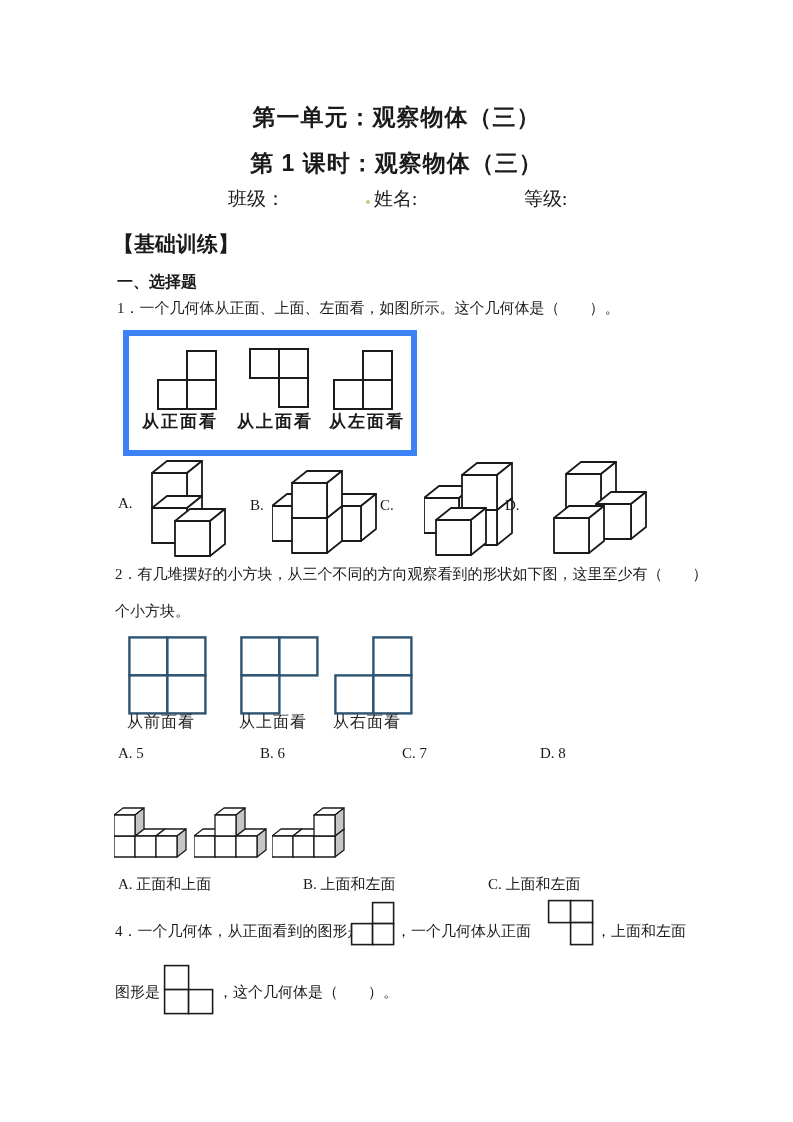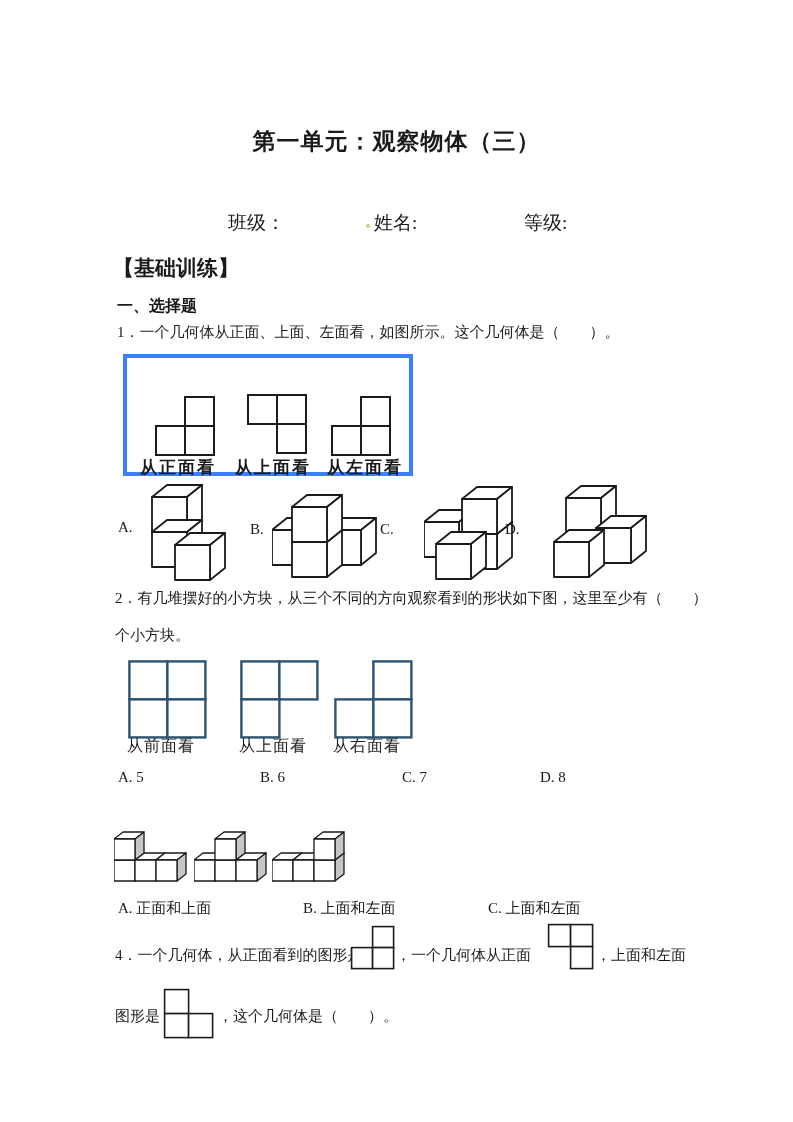--- a/index.html
+++ b/index.html
@@ -1,39 +1,40 @@
 <!DOCTYPE html>
 <html><head>
 <meta charset="utf-8">
 <style>
   html,body{margin:0;padding:0;background:#fff;}
   .page{
     position:relative;width:793px;height:1122px;margin:0 auto;background:#fff;
     font-family:"Liberation Serif","DejaVu Serif",serif;color:#1a1a1a;overflow:hidden;
   }
-  .abs{position:absolute;white-space:nowrap;margin-top:24px;}
+  .abs{position:absolute;white-space:nowrap;}
   .hei{font-family:"Liberation Sans","DejaVu Sans",sans-serif;font-weight:bold;}
   .title{width:793px;text-align:center;font-size:23px;letter-spacing:1px;}
   .field{font-size:19px;}
   .section{font-size:21px;}
   .part{font-size:16px;}
   .qtext{font-size:15px;}
-  .viewbox{border:4px solid #3b82f6;background:#fff;}
+  .viewbox{border:6px solid #3b82f6;background:#fff;}
   .viewlabel{font-size:17px;letter-spacing:2px;}
   .q2label{font-size:16px;letter-spacing:1px;color:#222;}
   .opt{font-size:15px;}
   .dot{width:4px;height:4px;border-radius:50%;background:#c9b97a;opacity:.85;}
   svg{display:block;}
 </style>
 </head>
 <body>
 
 <div class="page">
 
   <div class="abs title hei" style="top:102px;left:0;">第一单元：观察物体（三）</div>
+  <div class="abs title hei" style="top:148px;left:0;">第 1 课时：观察物体（三）</div>
 
   <div class="abs field" style="left:228px;top:186px;">班级：</div>
   <div class="abs dot" style="left:366px;top:200px;"></div>
   <div class="abs field" style="left:374px;top:186px;">姓名:</div>
   <div class="abs field" style="left:524px;top:186px;">等级:</div>
 
   <div class="abs section hei" style="left:113px;top:230px;">【基础训练】</div>
   <div class="abs part hei" style="left:117px;top:272px;">一、选择题</div>
 
   <div class="abs qtext" style="left:117px;top:299px;">1．一个几何体从正面、上面、左面看，如图所示。这个几何体是（　　）。</div>

